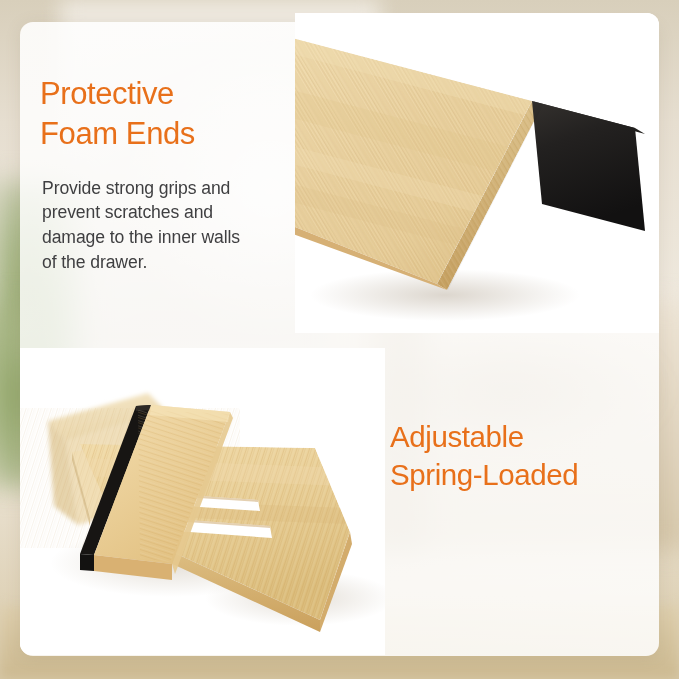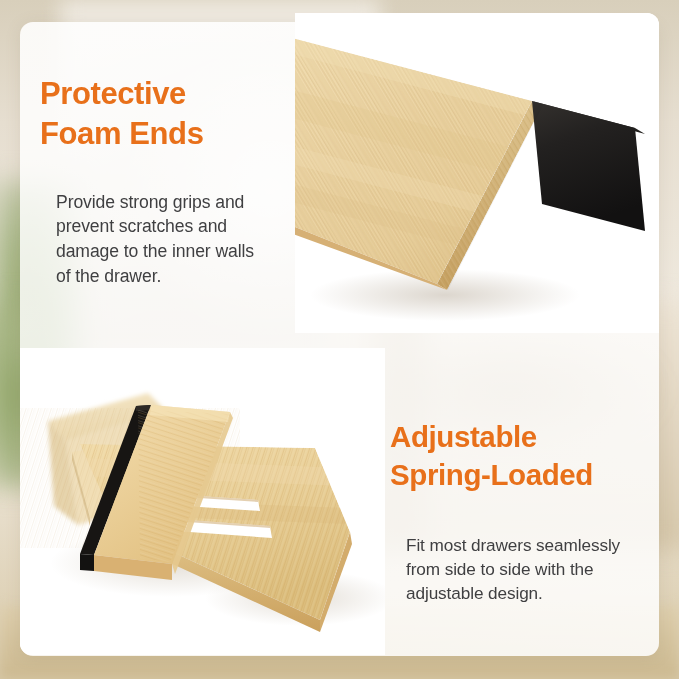--- a/index.html
+++ b/index.html
@@ -46,25 +46,25 @@
   
   .photo-bl{position:absolute;left:20px;top:348px;width:365px;height:307px;
     background:#ffffff;border-bottom-left-radius:12px;overflow:hidden;}
 
   
   .tb{position:absolute;}
   .tb-tl{left:40px;top:74px;width:250px;}
   .tb-br{left:390px;top:418px;width:250px;}
 
   .headline{
-    color:#E8701A;font-size:31px;line-height:1.30;font-weight:700;
+    color:#E8701A;font-size:31px;line-height:1.30;font-weight:400;
     letter-spacing:-0.4px;margin:0;white-space:pre-line;}
   .tb-br .headline{font-size:29.5px;}
   .body{
-    color:#3f3f41;font-size:17.6px;line-height:1.41;margin:16px;
+    color:#3f3f41;font-size:17.6px;line-height:1.41;margin:2px;
     padding-top:19px;white-space:pre-line;letter-spacing:-0.1px;}
   .tb-br .body{font-size:17.2px;padding-top:22px;}
 
   svg{display:block;}
 </style>
 </head>
 <body>
 
 <div class="stage">
 
@@ -289,18 +289,15 @@
 Foam Ends</h2>
     <p class="body">Provide strong grips and
 prevent scratches and
 damage to the inner walls
 of the drawer.</p>
   </div>
 
   <div class="tb tb-br">
     <h2 class="headline">Adjustable
 Spring-Loaded</h2>
-    <p class="body">Fit most drawers seamlessly
-from side to side with the
-adjustable design.</p>
   </div>
 
 </div>
 
 </body></html>

